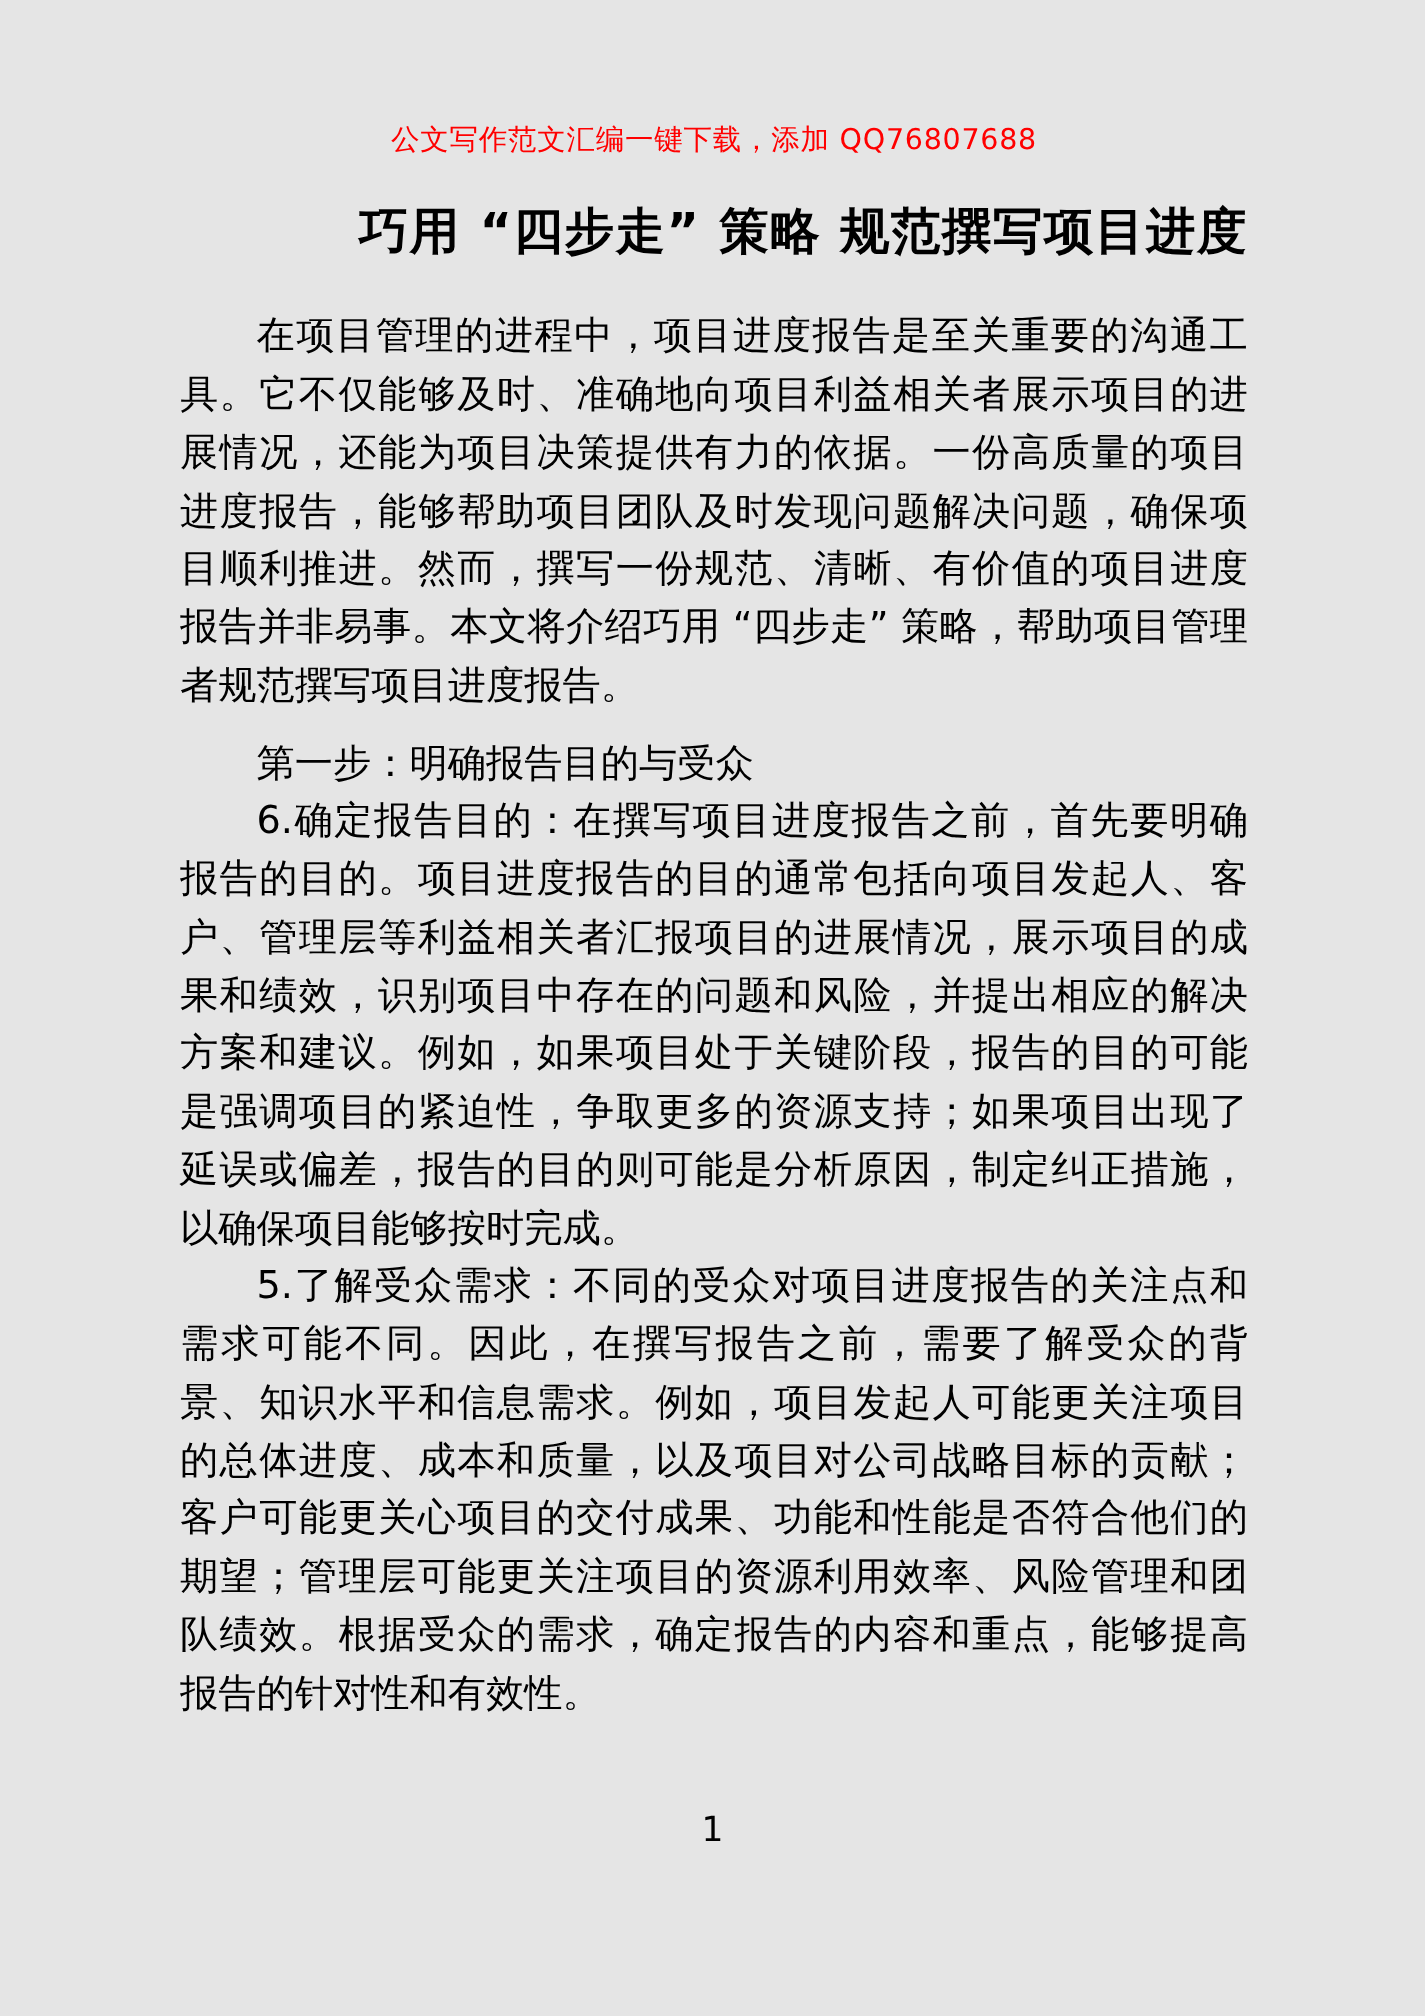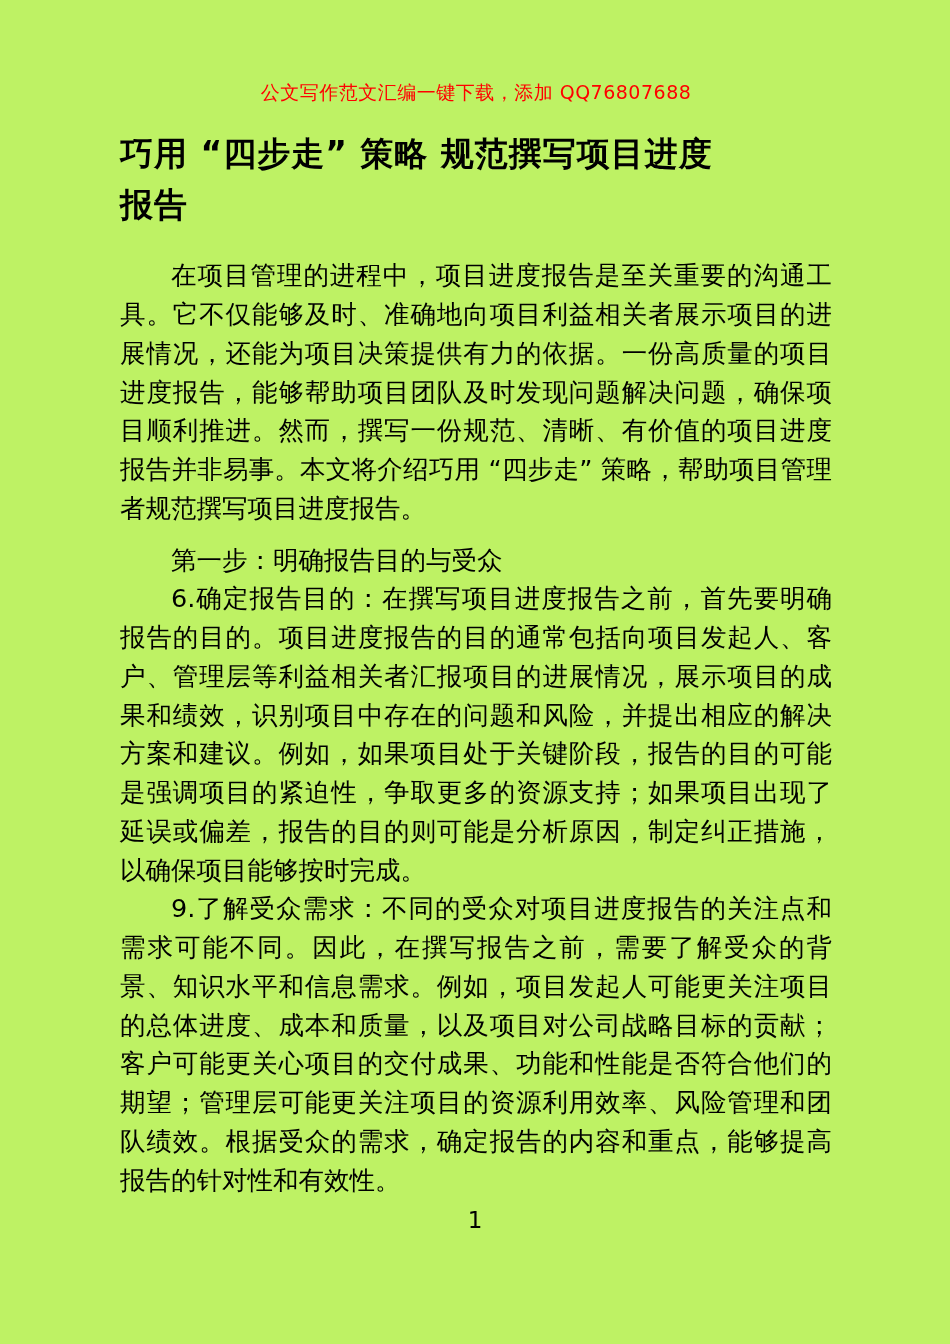--- a/index.html
+++ b/index.html
@@ -9,42 +9,42 @@
   }
   body {
     font-family: "Liberation Sans", sans-serif;
     color: #000000;
   }
   .page {
     position: relative;
     width: 950px;
     height: 1344px;
     margin: 0 auto;
-    background: #bef264;
+    background: #e5e5e5;
     box-sizing: border-box;
     padding: 0;
     overflow: hidden;
   }
   .content {
     position: absolute;
     left: 120px;
     top: 0;
     width: 712px;
   }
   .ad-banner {
     margin-top: 80px;
     text-align: center;
     color: #ff0000;
     font-size: 19px;
     font-family: "DejaVu Sans", sans-serif;
     letter-spacing: 0.5px;
     white-space: nowrap;
   }
   .doc-title {
-    text-align: left;
+    text-align: right;
     font-size: 33px;
     font-weight: bold;
     line-height: 1.55;
     font-family: "DejaVu Sans", sans-serif;
     letter-spacing: 1px;
   }
   .doc-title .line2 {
     display: block;
   }
   .body-text {
@@ -77,27 +77,26 @@
 <body>
 
 <div class="page">
 
   <div class="content">
 
     <div class="ad-banner">公文写作范文汇编一键下载，添加 QQ76807688</div>
 
     <h1 class="doc-title">
       <span class="line1">巧用 “四步走” 策略 规范撰写项目进度</span>
-      <span class="line2">报告</span>
     </h1>
 
     <div class="body-text">
       <p class="para">在项目管理的进程中，项目进度报告是至关重要的沟通工具。它不仅能够及时、准确地向项目利益相关者展示项目的进展情况，还能为项目决策提供有力的依据。一份高质量的项目进度报告，能够帮助项目团队及时发现问题解决问题，确保项目顺利推进。然而，撰写一份规范、清晰、有价值的项目进度报告并非易事。本文将介绍巧用 “四步走” 策略，帮助项目管理者规范撰写项目进度报告。</p>
       <p class="para tight">第一步：明确报告目的与受众</p>
       <p class="para">6.确定报告目的：在撰写项目进度报告之前，首先要明确报告的目的。项目进度报告的目的通常包括向项目发起人、客户、管理层等利益相关者汇报项目的进展情况，展示项目的成果和绩效，识别项目中存在的问题和风险，并提出相应的解决方案和建议。例如，如果项目处于关键阶段，报告的目的可能是强调项目的紧迫性，争取更多的资源支持；如果项目出现了延误或偏差，报告的目的则可能是分析原因，制定纠正措施，以确保项目能够按时完成。</p>
-      <p class="para">9.了解受众需求：不同的受众对项目进度报告的关注点和需求可能不同。因此，在撰写报告之前，需要了解受众的背景、知识水平和信息需求。例如，项目发起人可能更关注项目的总体进度、成本和质量，以及项目对公司战略目标的贡献；客户可能更关心项目的交付成果、功能和性能是否符合他们的期望；管理层可能更关注项目的资源利用效率、风险管理和团队绩效。根据受众的需求，确定报告的内容和重点，能够提高报告的针对性和有效性。</p>
+      <p class="para">5.了解受众需求：不同的受众对项目进度报告的关注点和需求可能不同。因此，在撰写报告之前，需要了解受众的背景、知识水平和信息需求。例如，项目发起人可能更关注项目的总体进度、成本和质量，以及项目对公司战略目标的贡献；客户可能更关心项目的交付成果、功能和性能是否符合他们的期望；管理层可能更关注项目的资源利用效率、风险管理和团队绩效。根据受众的需求，确定报告的内容和重点，能够提高报告的针对性和有效性。</p>
     </div>
 
   </div>
 
   <div class="page-number">1</div>
 
 </div>
 
 </body></html>

